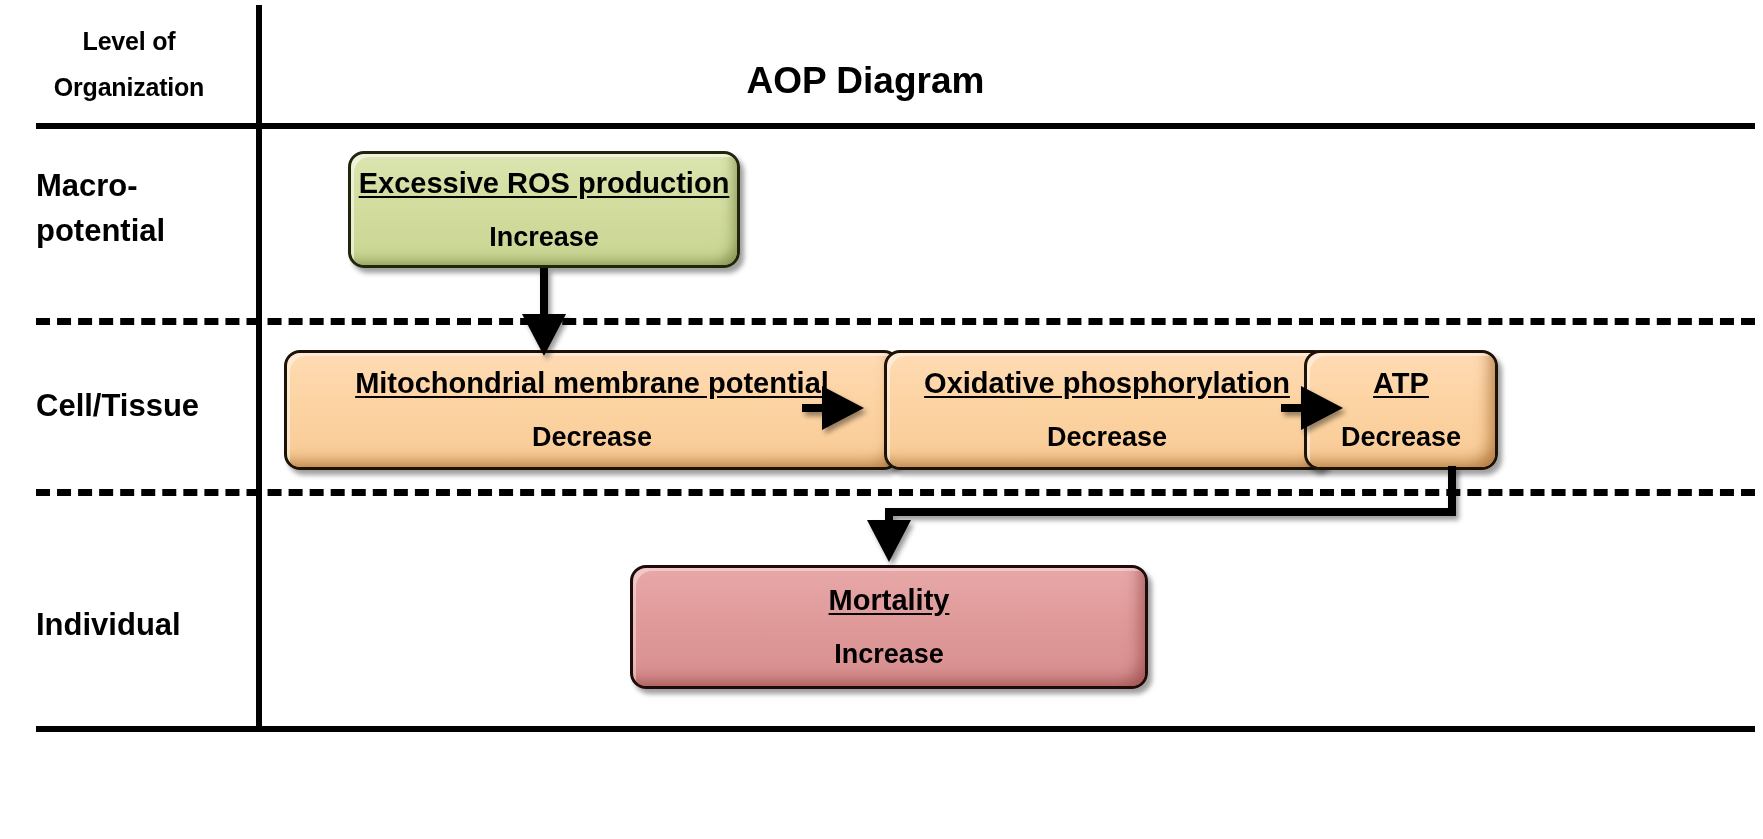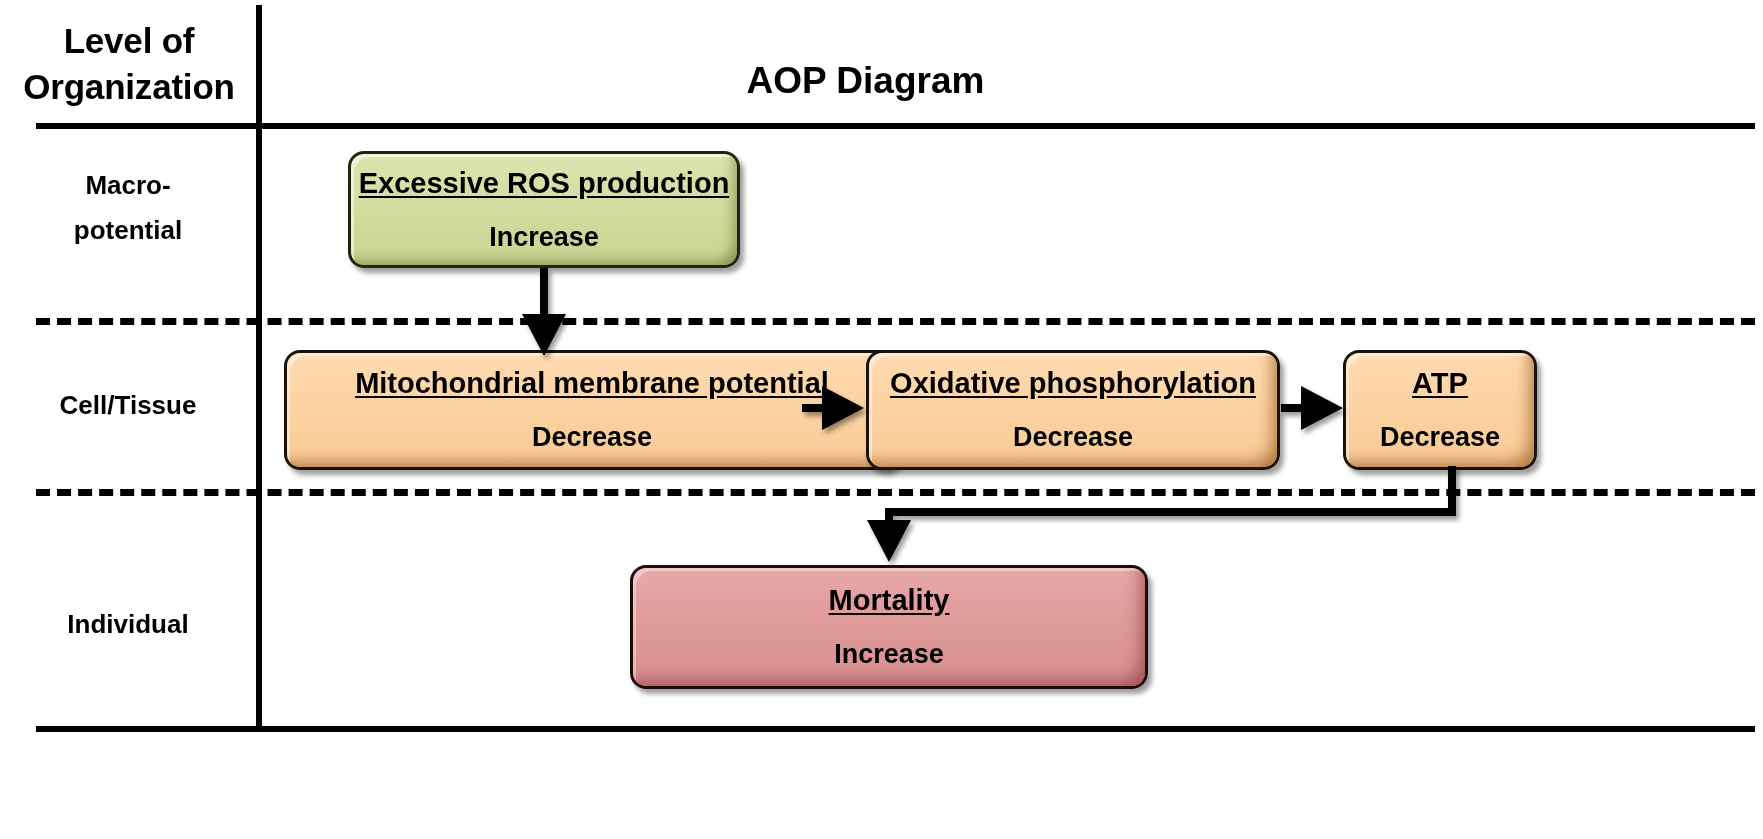--- a/index.html
+++ b/index.html
@@ -36,37 +36,38 @@
     position: absolute;
     height: 0;
     border-top: 7px dashed #000000;
   }
 
   
   .col-header {
     position: absolute;
     text-align: center;
     font-weight: bold;
-    font-size: 35px;
+    font-size: 25px;
     line-height: 46px;
     letter-spacing: -0.2px;
   }
   .diagram-title {
     position: absolute;
     text-align: center;
     font-weight: bold;
     font-size: 37px;
     line-height: 44px;
   }
   .row-label {
     position: absolute;
-    text-align: center;
-    font-size: 26px;
+    text-align: left;
+    font-size: 31px;
     line-height: 45px;
     font-weight: 600;
+    margin-left: 36px;
   }
 
   
   .node {
     position: absolute;
     box-sizing: border-box;
     border: 3px solid #1a1a1a;
     border-radius: 16px;
     display: flex;
     flex-direction: column;
@@ -172,26 +173,26 @@
   <div class="node green" style="left:348px; top:151px; width:392px; height:117px;">
     <div class="title">Excessive ROS production</div>
     <div class="direction">Increase</div>
   </div>
 
   <div class="node orange" style="left:284px; top:350px; width:616px; height:120px;">
     <div class="title">Mitochondrial membrane potential</div>
     <div class="direction">Decrease</div>
   </div>
 
-  <div class="node orange" style="left:866px; top:350px; width:414px; height:120px;">
+  <div class="node orange" style="left:884px; top:350px; width:446px; height:120px;">
     <div class="title">Oxidative phosphorylation</div>
     <div class="direction">Decrease</div>
   </div>
 
-  <div class="node orange" style="left:1343px; top:350px; width:194px; height:120px;">
+  <div class="node orange" style="left:1304px; top:350px; width:194px; height:120px;">
     <div class="title">ATP</div>
     <div class="direction">Decrease</div>
   </div>
 
   <div class="node pink" style="left:630px; top:565px; width:518px; height:124px;">
     <div class="title">Mortality</div>
     <div class="direction">Increase</div>
   </div>
 
   <svg id="arrows" viewBox="0 0 1763 839">

